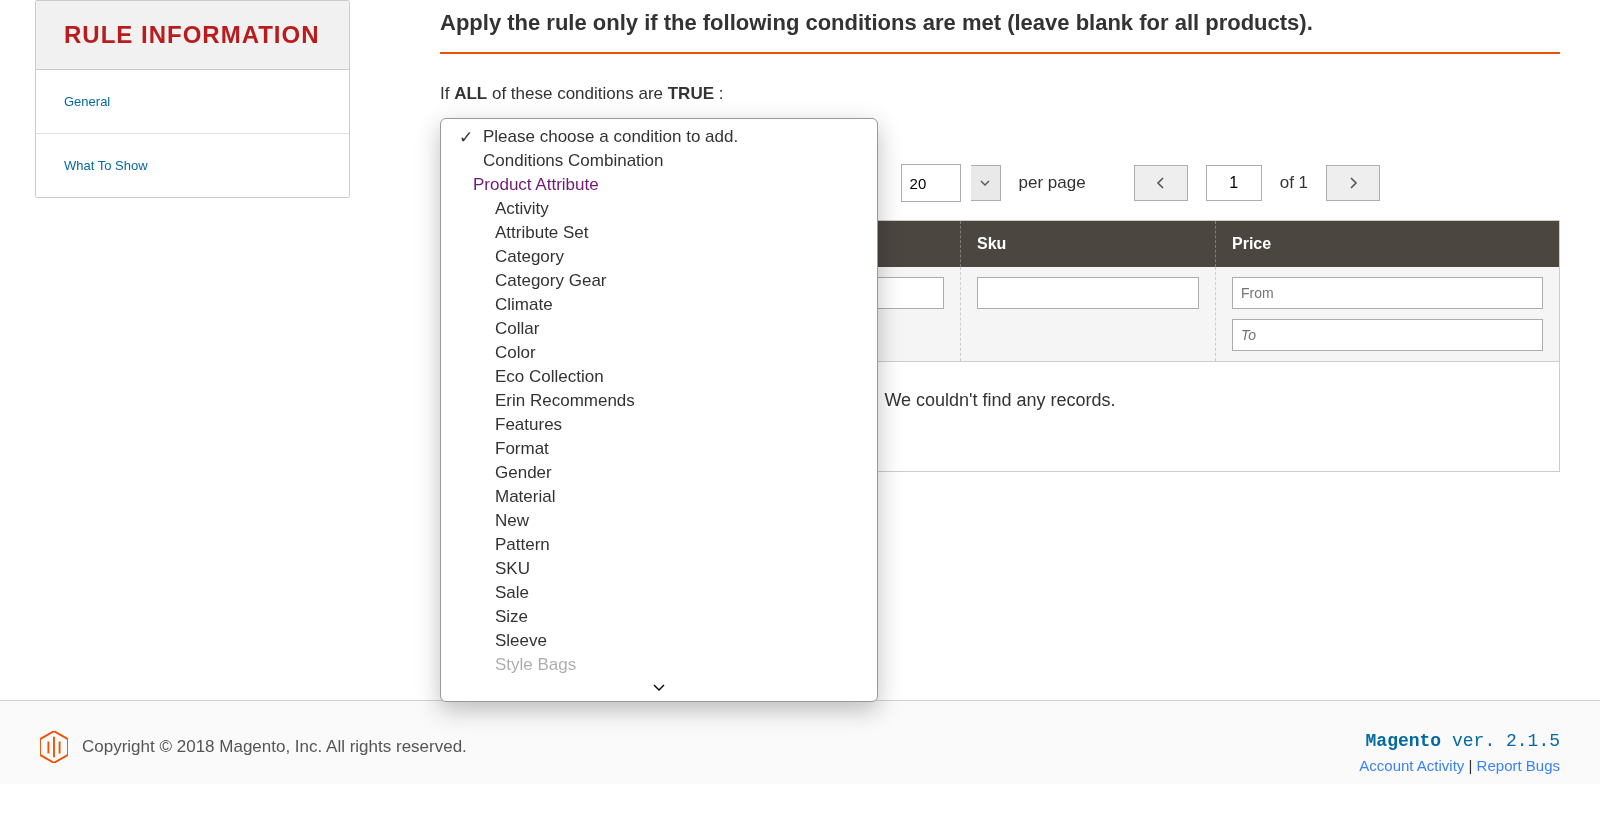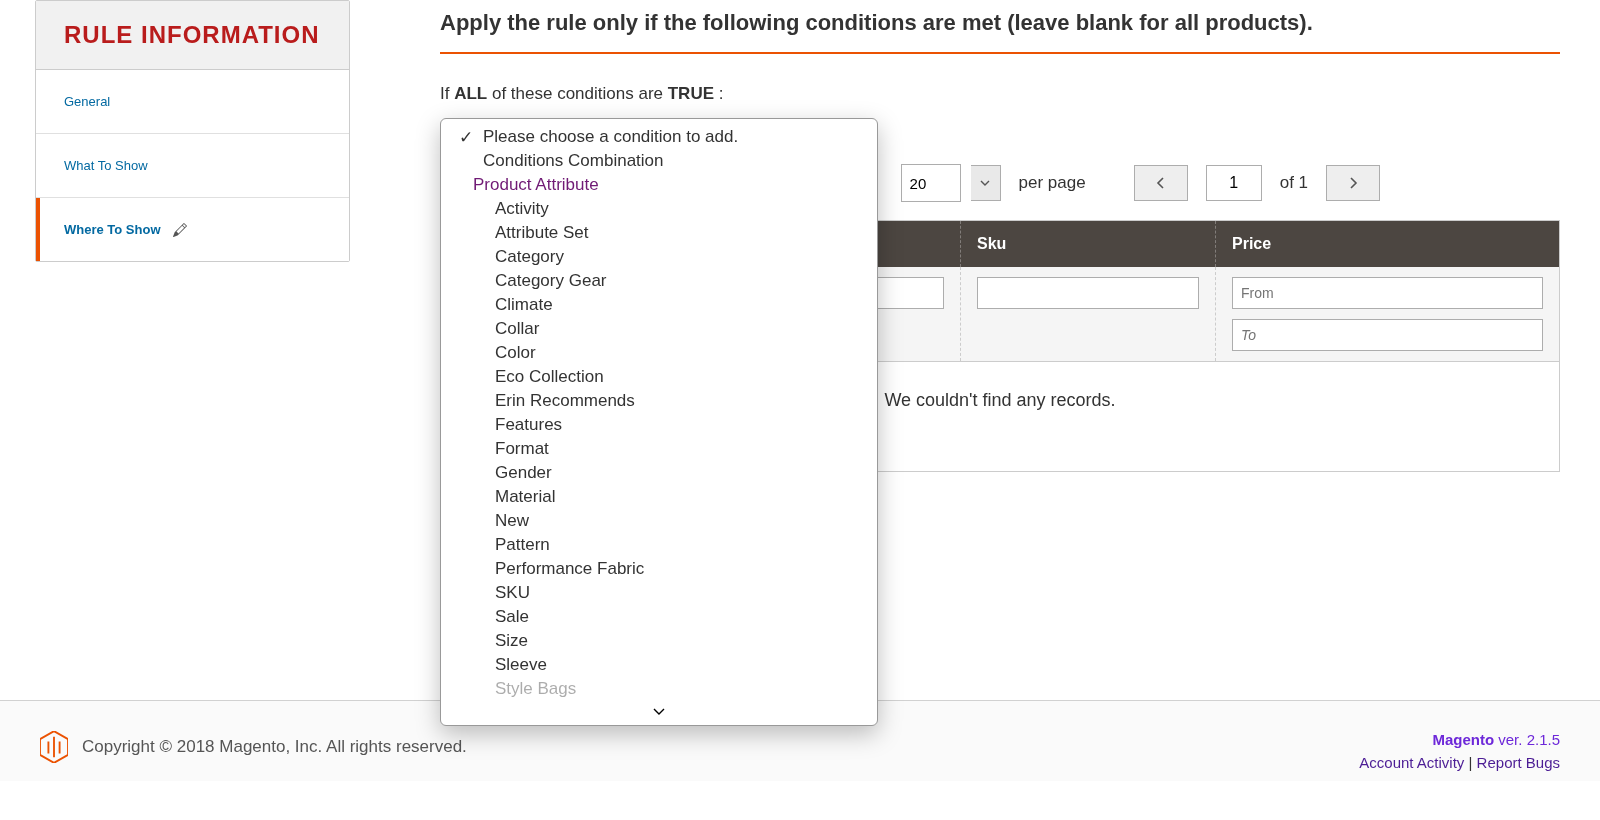--- a/index.html
+++ b/index.html
@@ -55,43 +55,37 @@
 .filter-row td:last-child { border-right: none; }
 .filter-input { width: 100%; height: 32px; border: 1px solid #adadad; padding: 0 8px; font-size: 14px; }
 .filter-stack .filter-input { margin-bottom: 10px; }
 .filter-stack .filter-input:last-child { margin-bottom: 0; font-style: italic; }
 .empty-row td { text-align: center; padding: 28px 0 60px; font-size: 18px; border-top: 1px solid #ccc; }
 
 .footer { border-top: 1px solid #d1d1d1; background: #fafafa; padding: 30px 40px 10px; display: flex; align-items: flex-start; justify-content: space-between; position: relative; z-index: 1; }
 .footer-left { display: flex; align-items: center; gap: 14px; font-size: 17px; color: #555; }
 .magento-logo { width: 28px; height: 32px; }
 .footer-right { text-align: right; }
-.footer-ver { font-size: 15px; color: #6d28d9; margin-bottom: 6px; }
+.footer-ver { font-size: 18px; color: #0369a1; margin-bottom: 6px; font-family: Liberation Mono, monospace; }
 .footer-ver b { font-weight: 700; }
 .footer-links { font-size: 15px; }
-.footer-links a { color: #4c1d95; text-decoration: none; }
+.footer-links a { color: #3b82f6; text-decoration: none; }
 </style>
 </head>
 <body>
 
 <div class="container">
   <aside class="sidebar">
     <div class="sidebar-panel">
       <div class="sidebar-header">RULE INFORMATION</div>
       <div class="sidebar-item">
         <span>General</span>
       </div>
       <div class="sidebar-item">
         <span>What To Show</span>
-      </div>
-      <div class="sidebar-item active">
-        <span>Where To Show</span>
-        <svg class="pencil-icon" viewBox="0 0 16 16" fill="currentColor">
-            <path d="M12.146.146a.5.5 0 0 1 .708 0l3 3a.5.5 0 0 1 0 .708l-10 10a.5.5 0 0 1-.168.11l-5 2a.5.5 0 0 1-.65-.65l2-5a.5.5 0 0 1 .11-.168l10-10zM11.207 2.5 13.5 4.793 14.793 3.5 12.5 1.207 11.207 2.5zm1.586 3L10.5 3.207 4 9.707V10h.5a.5.5 0 0 1 .5.5v.5h.5a.5.5 0 0 1 .5.5v.5h.293l6.5-6.5z"></path>
-          </svg>
       </div>
     </div>
   </aside>
 
   <main class="main">
     <h2 class="section-title">Apply the rule only if the following conditions are met (leave blank for all products).</h2>
 
     <div class="cond-line">
       <span>If </span><b>ALL</b><span> of these conditions are </span><b>TRUE</b><span> :</span>
     </div>
@@ -110,21 +104,20 @@
             <div class="dropdown-item sub">Collar</div>
             <div class="dropdown-item sub">Color</div>
             <div class="dropdown-item sub">Eco Collection</div>
             <div class="dropdown-item sub">Erin Recommends</div>
             <div class="dropdown-item sub">Features</div>
             <div class="dropdown-item sub">Format</div>
             <div class="dropdown-item sub">Gender</div>
             <div class="dropdown-item sub">Material</div>
             <div class="dropdown-item sub">New</div>
             <div class="dropdown-item sub">Pattern</div>
-            <div class="dropdown-item sub">Performance Fabric</div>
             <div class="dropdown-item sub">SKU</div>
             <div class="dropdown-item sub">Sale</div>
             <div class="dropdown-item sub">Size</div>
             <div class="dropdown-item sub">Sleeve</div>
             <div class="dropdown-item sub cutoff">Style Bags</div>
           </div>
         <div class="dropdown-scroll">
           <svg viewBox="0 0 12 8">
               <path d="M1 1 L6 6 L11 1" fill="none" stroke="#000" stroke-width="1.4"></path>
             </svg>

